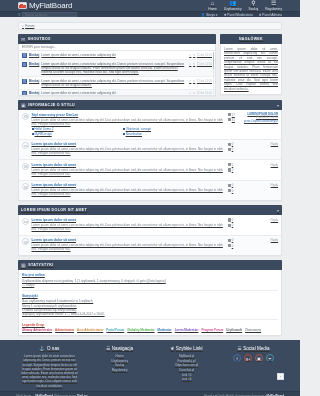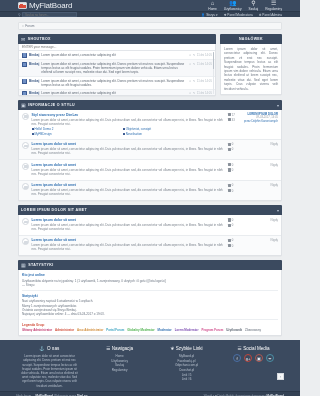--- a/index.html
+++ b/index.html
@@ -4,21 +4,21 @@
 <style>
   * { box-sizing: border-box; margin:0; padding:0; }
   html,body { width:300px; height:396px; }
   body {
     font-family: "Liberation Sans", sans-serif;
     background:#eceef0;
     font-size:4px;
     color:#333;
     overflow:hidden;
   }
-  .page { width:300px; height:396px; position:relative; display:flex; flex-direction:column; }
+  .page { width:300px; height:396px; position:relative; display:flex; flex-direction:column;text-decoration:underline; }
 
   
   .topbar {
     background:#3b4a5f;
     height:21px;
     display:flex; align-items:center;
     padding:0 18px;
     position:relative;
   }
   .brand { display:flex; align-items:center; gap:2px; }

